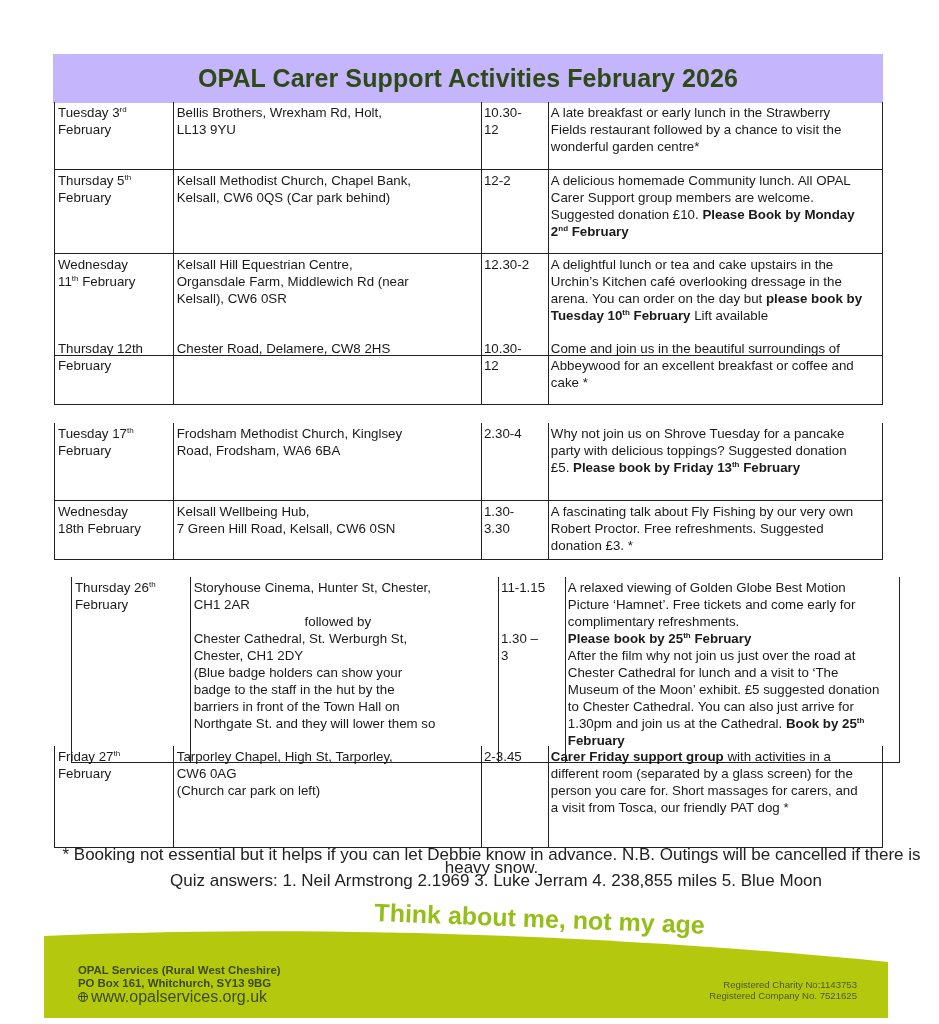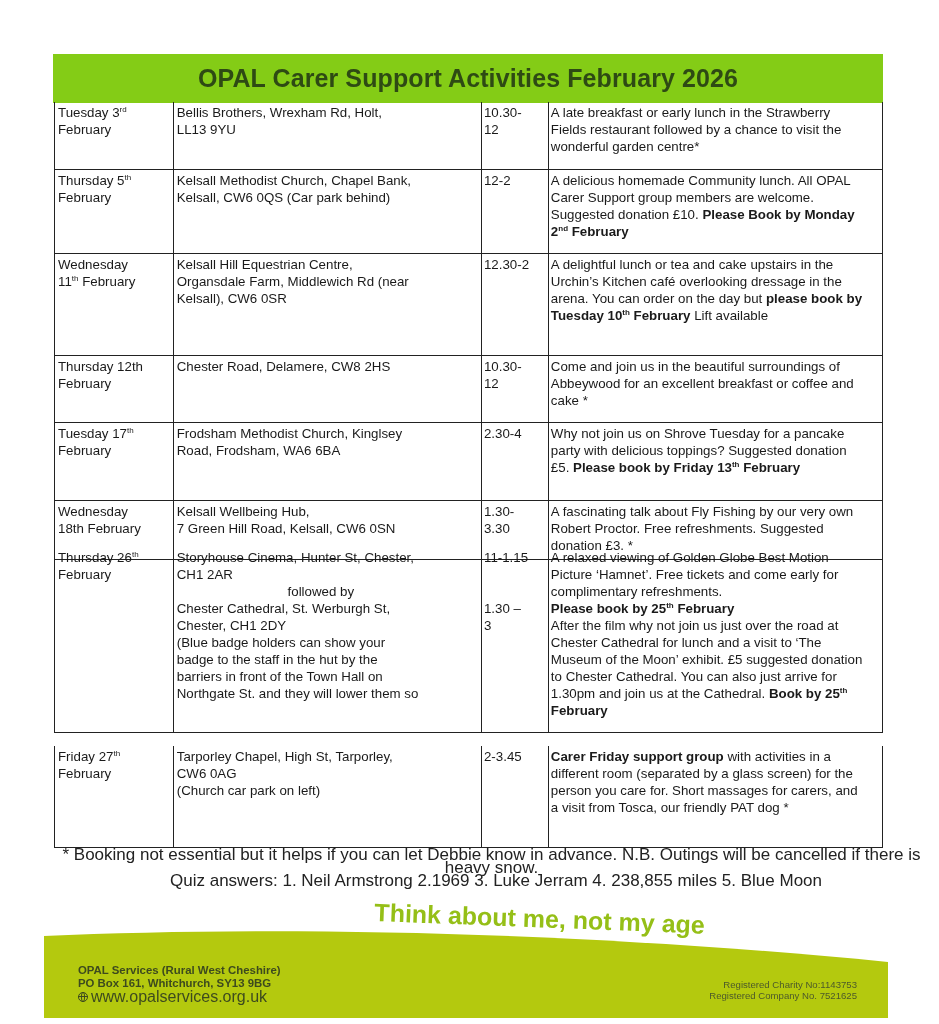--- a/index.html
+++ b/index.html
@@ -1,20 +1,20 @@
 <!DOCTYPE html>
 <html><head>
 <meta charset="utf-8">
 <style>
   html, body { margin: 0; padding: 0; background: #ffffff; }
   body { width: 939px; height: 1024px; position: relative; overflow: hidden;
          font-family: "Liberation Sans", sans-serif; color: #111; }
 
   .header-band { position: absolute; left: 53px; top: 54px; width: 830px; height: 49px;
-                 background: #84cc16; display: flex; align-items: center; justify-content: center; }
+                 background: #c4b5fd; display: flex; align-items: center; justify-content: center; }
   .header-title { font-family: "Liberation Sans", sans-serif; font-weight: bold; font-size: 25px;
                   color: #2e4a14; letter-spacing: 0.1px; }
 
   .schedule { position: absolute; left: 54px; top: 102px; width: 829px; }
   .row { position: absolute; left: 0; width: 829px; display: flex; box-sizing: border-box;
          border-left: 1.5px solid #222; border-right: 1.5px solid #222; border-bottom: 1.5px solid #222; }
   .row:first-child { border-top: 0; }
   .cell { box-sizing: border-box; padding: 2px 16px 0 3px; font-size: 13.3px; line-height: 17px;
           color: #1a1a1a; border-right: 1.5px solid #222; overflow: hidden; }
   .cell:last-child { border-right: 0; }
@@ -98,21 +98,21 @@
       <span class="line">Kelsall), CW6 0SR</span>
     </div>
     <div class="cell c-time">
       <span class="line">12.30-2</span>
     </div>
     <div class="cell c-desc">
       <span>A delightful lunch or tea and cake upstairs in the Urchin’s Kitchen café overlooking dressage in the arena.  You can order on the day but </span><b>please book by Tuesday 10</b><b><sup>th</sup></b><b> February</b><span> Lift available</span>
     </div>
   </div>
 
-  <div class="row" style="top:254px;height:67px;justify-content:center;">
+  <div class="row" style="top:236px;height:67px;justify-content:center;">
     <div class="cell c-date">
       <span class="line">Thursday 12th</span>
       <span class="line">February</span>
     </div>
     <div class="cell c-venue">
       <span class="line">Chester Road, Delamere, CW8 2HS</span>
     </div>
     <div class="cell c-time">
       <span class="line">10.30-</span>
       <span class="line">12</span>
@@ -150,21 +150,21 @@
     </div>
     <div class="cell c-time">
       <span class="line">1.30-</span>
       <span class="line">3.30</span>
     </div>
     <div class="cell c-desc">
       <span>A fascinating talk about Fly Fishing by our very own Robert Proctor.  Free refreshments.  Suggested donation £3.  *</span>
     </div>
   </div>
 
-  <div class="row" style="top:445px;height:186px;">
+  <div class="row" style="top:475px;height:186px;margin-left:17px;">
     <div class="cell c-date">
       <span class="line"><span>Thursday 26</span><sup>th</sup></span>
       <span class="line">February</span>
     </div>
     <div class="cell c-venue">
       <span class="line">Storyhouse Cinema, Hunter St, Chester,</span>
       <span class="line">CH1 2AR</span>
       <span class="centered">followed by</span>
       <span class="line">Chester Cathedral, St. Werburgh St,</span>
       <span class="line">Chester, CH1 2DY</span>

